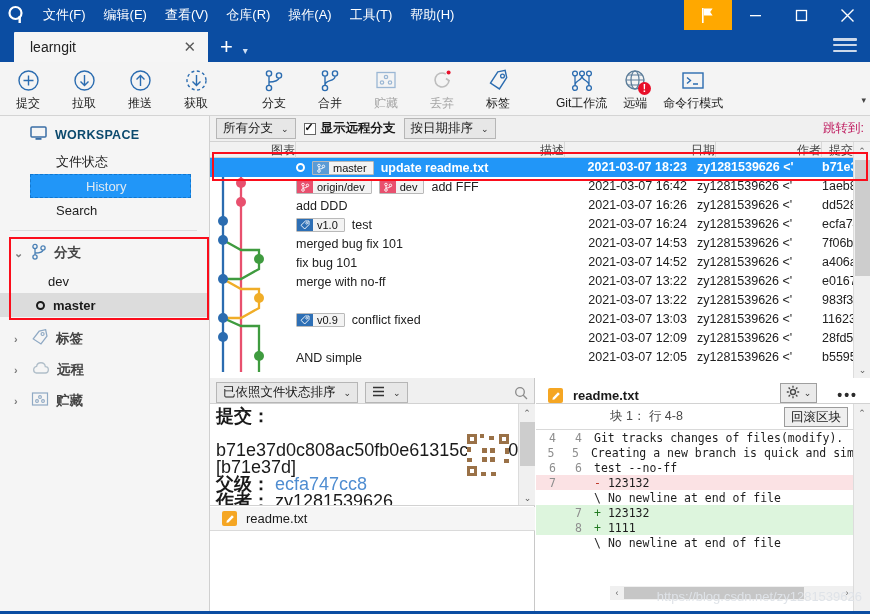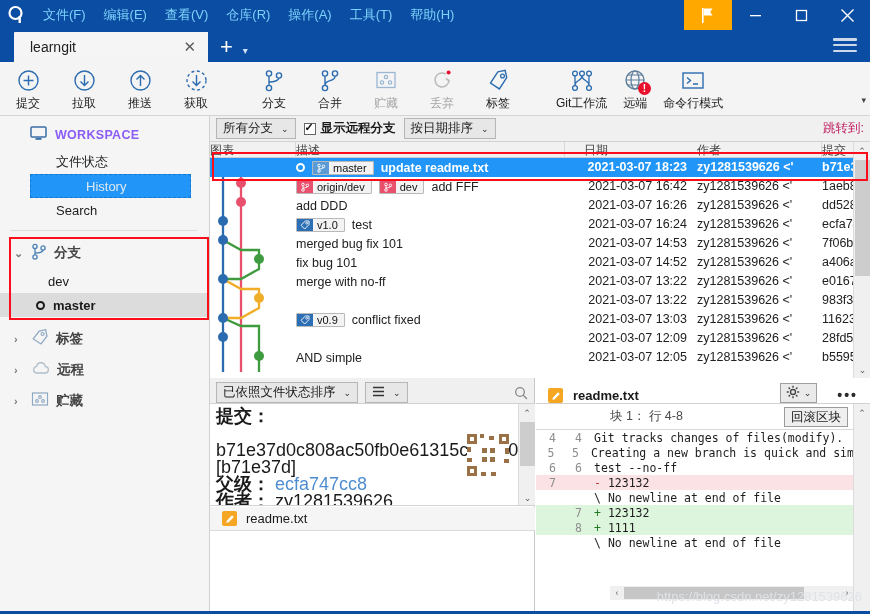--- a/index.html
+++ b/index.html
@@ -17,21 +17,21 @@
   .titlebar {
     position:absolute; left:0; top:0; width:870px; height:62px;
     background:#0b4da2;
   }
   .menubar { position:absolute; left:0; top:0; height:30px; display:flex; align-items:center; }
   .logo {
     width:34px; height:30px; display:flex; align-items:center; justify-content:center;
   }
   .logo svg { display:block; }
   .menu-item {
-    color:#7dd3fc; font-size:13px; padding:0 9px; line-height:30px; white-space:nowrap; cursor:default;
+    color:#ffffff; font-size:13px; padding:0 9px; line-height:30px; white-space:nowrap; cursor:default;
   }
 
   .wincontrols { position:absolute; right:0; top:0; height:30px; display:flex; align-items:stretch; }
   .wb { width:46px; display:flex; align-items:center; justify-content:center; color:#fff; cursor:default; }
   .flagbtn { width:48px; height:30px; background:#ffa800; display:flex; align-items:center; justify-content:center; }
 
   .hamburger { position:absolute; right:13px; top:36px; width:24px; height:18px;
      display:flex; flex-direction:column; justify-content:space-between; padding:2px 0;}
   .hamburger i { display:block; height:2.5px; background:#cdd9ea; border-radius:1px; }
 
@@ -68,21 +68,21 @@
     position:absolute; right:-4px; bottom:-2px; width:13px; height:13px; border-radius:50%;
     background:#e8102a; color:#fff; font-size:10px; line-height:13px; text-align:center; font-weight:bold;
   }
 
   
   .sidebar {
     position:absolute; left:0; top:116px; width:210px; height:498px;
     background:#f5f5f5; border-right:1px solid #d0d0d0;
   }
   .ws-head { display:flex; align-items:center; gap:8px; padding:10px 0 6px 30px; font-size:12.5px;
-             font-weight:bold; color:#8b5cf6; letter-spacing:.3px; }
+             font-weight:bold; color:#0c4a6e; letter-spacing:.3px; }
   .side-item { height:24px; display:flex; align-items:center; padding-left:56px; font-size:13px; color:#222; cursor:pointer; }
   .side-item.sel { background:#2196f8; color:#dfe9f2; border:1px dashed #1277cf; padding-left:55px; margin:0 18px 0 30px; }
   .divider { height:1px; background:#dcdcdc; margin:8px 12px 6px 10px; }
   .grp { display:flex; align-items:center; gap:7px; padding:6px 0 6px 14px; font-size:13.5px; font-weight:bold; color:#444; cursor:pointer; }
   .grp .chev { width:10px; color:#7b7b7b; font-size:11px; }
   .branch-row { height:24px; display:flex; align-items:center; padding-left:48px; font-size:13px; cursor:pointer; }
   .branch-row.cur { background:#dcdcdc; font-weight:bold; padding-left:36px; gap:8px; }
   .cur-dot { width:9px; height:9px; border-radius:50%; border:2px solid #1a1a1a; }
 
   .redbox { position:absolute; border:2px solid #fb0d1b; pointer-events:none; }
@@ -98,21 +98,21 @@
   }
   .combo .cc { font-size:9px; color:#333; }
   .chk { display:flex; align-items:center; gap:5px; font-size:12.5px; cursor:pointer;font-weight:bold; }
   .chk .box { width:12px; height:12px; border:1px solid #666; background:#fff; position:relative; }
   .chk .box:after { content:"✓"; position:absolute; left:0px; top:-3px; font-size:11px; color:#111; }
   .jumpto { position:absolute; right:6px; font-size:12.5px; color:#be185d; }
 
   
   .logtable { position:absolute; left:210px; top:142px; width:660px; height:236px; background:#fff; overflow:hidden; }
   .thead { height:16px; background:#f1f1f1; border-bottom:1px solid #cfcfcf; position:relative; }
-  .th { position:absolute; top:0; height:16px; font-size:12px; color:#444; text-align:left;
+  .th { position:absolute; top:0; height:16px; font-size:12px; color:#444; text-align:right;
         border-right:1px solid #d8d8d8; overflow:hidden; }
   .rows { position:absolute; left:0; top:16px; width:643px; height:220px; }
   .row { position:relative; height:19px; font-size:12.5px; color:#202020; }
   .row.sel { background:#2196f8; color:#fff; font-weight:bold; }
   .c-graph { position:absolute; left:0; top:0; width:86px; height:19px; }
   .c-desc  { position:absolute; left:86px; top:0; width:280px; height:19px; display:flex; align-items:center; gap:7px; }
   .c-date  { position:absolute; left:355px; top:0; width:122px; height:19px; line-height:19px; text-align:right; }
   .c-auth  { position:absolute; left:487px; top:0; width:120px; height:19px; line-height:19px; overflow:hidden; white-space:nowrap; }
   .c-hash  { position:absolute; left:612px; top:0; width:60px; height:19px; line-height:19px; overflow:hidden; white-space:nowrap; }
 

